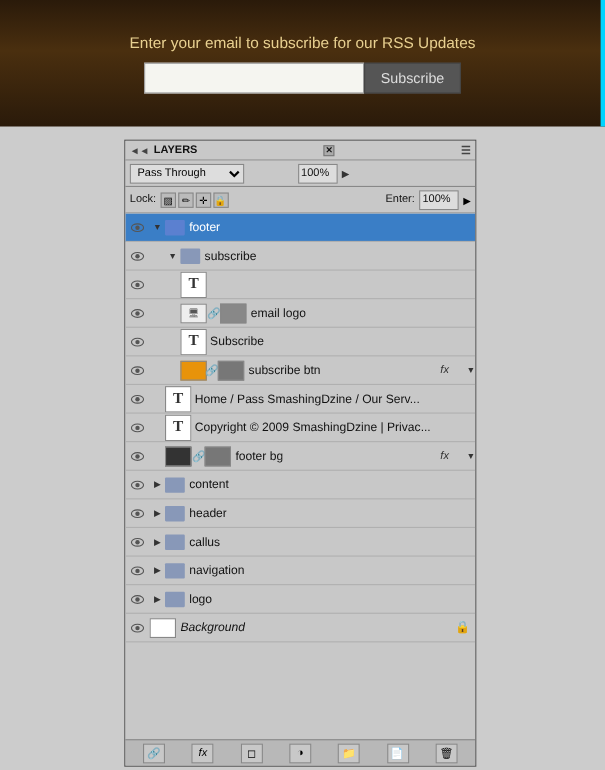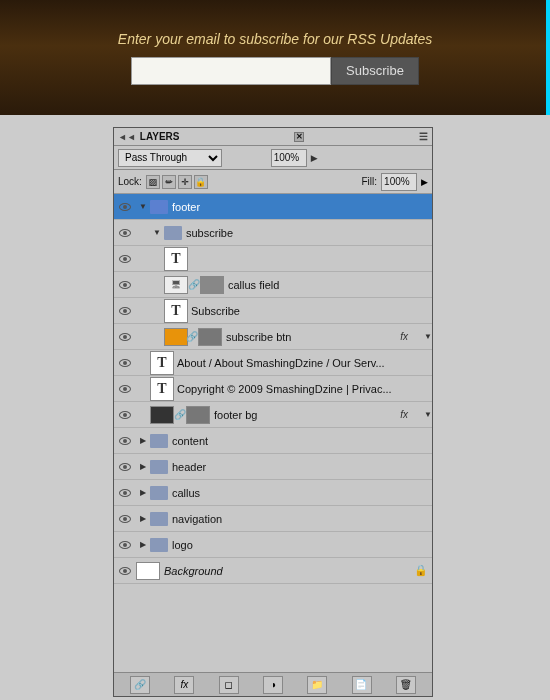--- a/index.html
+++ b/index.html
@@ -29,21 +29,20 @@
       right: 0;
       top: 0;
       width: 4px;
       height: 100%;
       background: #00d4ff;
     }
     .banner-text {
       color: #e8d090;
       font-size: 14px;
       font-weight: normal;
-      font-style: italic;
     }
     .banner-inputs {
       display: flex;
       gap: 0;
     }
     .email-input {
       width: 200px;
       height: 28px;
       background: #f5f5f0;
       border: 1px solid #999;
@@ -388,21 +387,21 @@
   </div>
 
   <div class="panel-lock-row">
     <span class="lock-label">Lock:</span>
     <div class="lock-icons">
       <div class="lock-icon-item">▨</div>
       <div class="lock-icon-item">✏</div>
       <div class="lock-icon-item">✛</div>
       <div class="lock-icon-item">🔒</div>
     </div>
-    <span class="fill-label">Fill:</span>
+    <span class="fill-label">Enter:</span>
     <div class="fill-value">100%</div>
     <span class="fill-arrow">▶</span>
   </div>
 
   <div class="layers-list">
 
     <div class="layer-row selected">
       <div class="eye-icon">
         <div class="eye-circle"></div>
       </div>
@@ -434,21 +433,21 @@
     </div>
 
     <div class="layer-row">
       <div class="eye-icon">
         <div class="eye-circle"></div>
       </div>
       <div class="row-content layer-indent-2">
         <div style="width:24px;height:18px;border:1px solid #888;background:#eee;display:flex;align-items:center;justify-content:center;flex-shrink:0;margin-right:2px;font-size:8px;color:#555;">🖥</div>
         <span class="thumb-link">🔗</span>
         <div class="thumb-dark" style="background:#888;"></div>
-        <span class="layer-name" style="margin-left:4px;">callus field</span>
+        <span class="layer-name" style="margin-left:4px;">email logo</span>
       </div>
     </div>
 
     <div class="layer-row">
       <div class="eye-icon">
         <div class="eye-circle"></div>
       </div>
       <div class="row-content layer-indent-2">
         <div class="thumb-text">T</div>
         <span class="layer-name">Subscribe</span>
@@ -468,21 +467,21 @@
         <span class="fx-arrow">▼</span>
       </div>
     </div>
 
     <div class="layer-row">
       <div class="eye-icon">
         <div class="eye-circle"></div>
       </div>
       <div class="row-content layer-indent-1">
         <div class="thumb-text">T</div>
-        <span class="layer-name">About /  About SmashingDzine /  Our Serv...</span>
+        <span class="layer-name">Home /  Pass SmashingDzine /  Our Serv...</span>
       </div>
     </div>
 
     <div class="layer-row">
       <div class="eye-icon">
         <div class="eye-circle"></div>
       </div>
       <div class="row-content layer-indent-1">
         <div class="thumb-text">T</div>
         <span class="layer-name">Copyright © 2009 SmashingDzine  |  Privac...</span>

